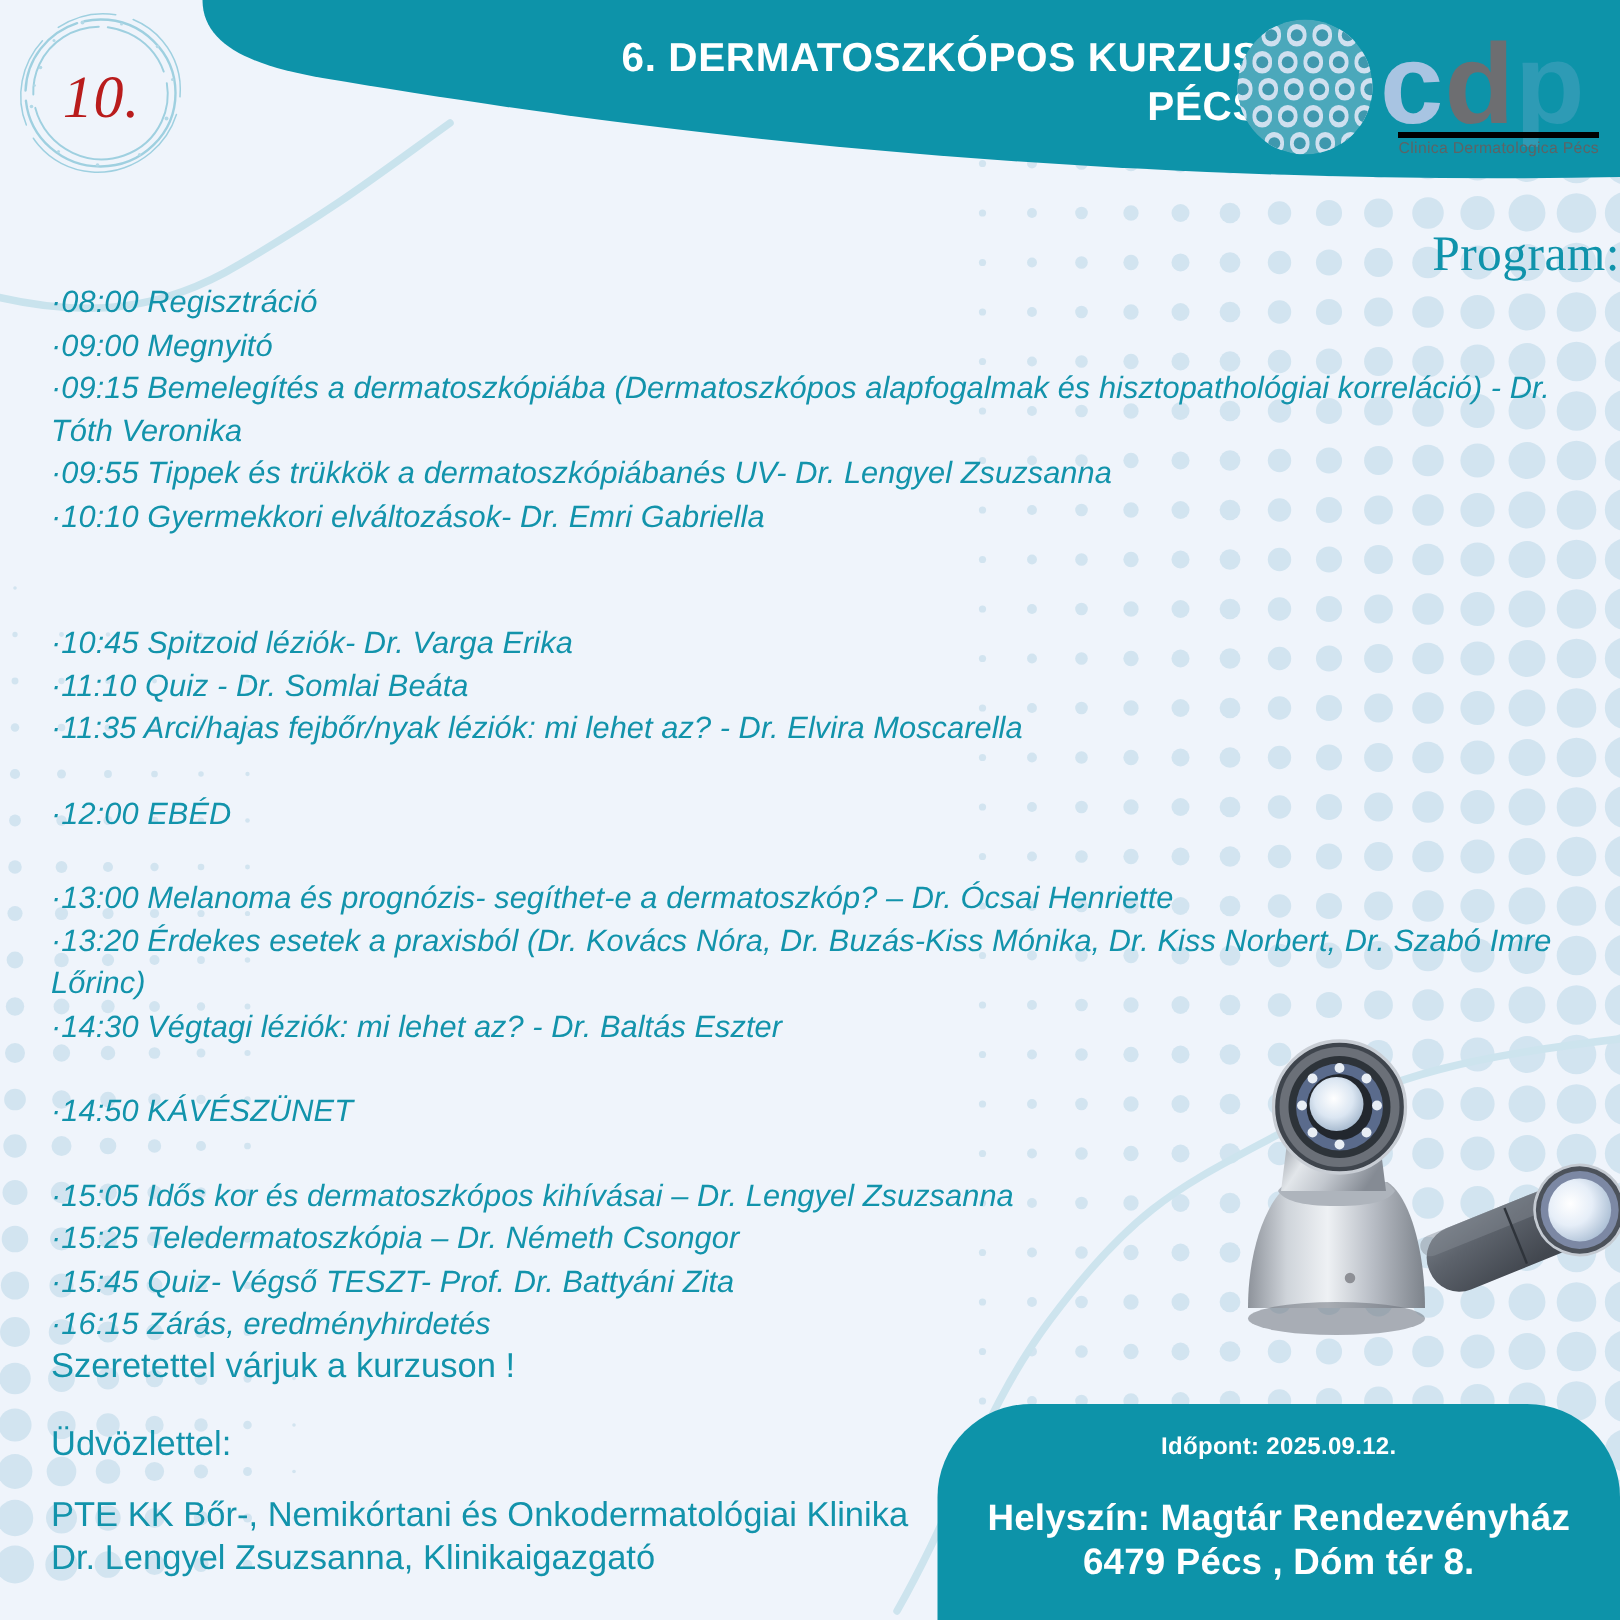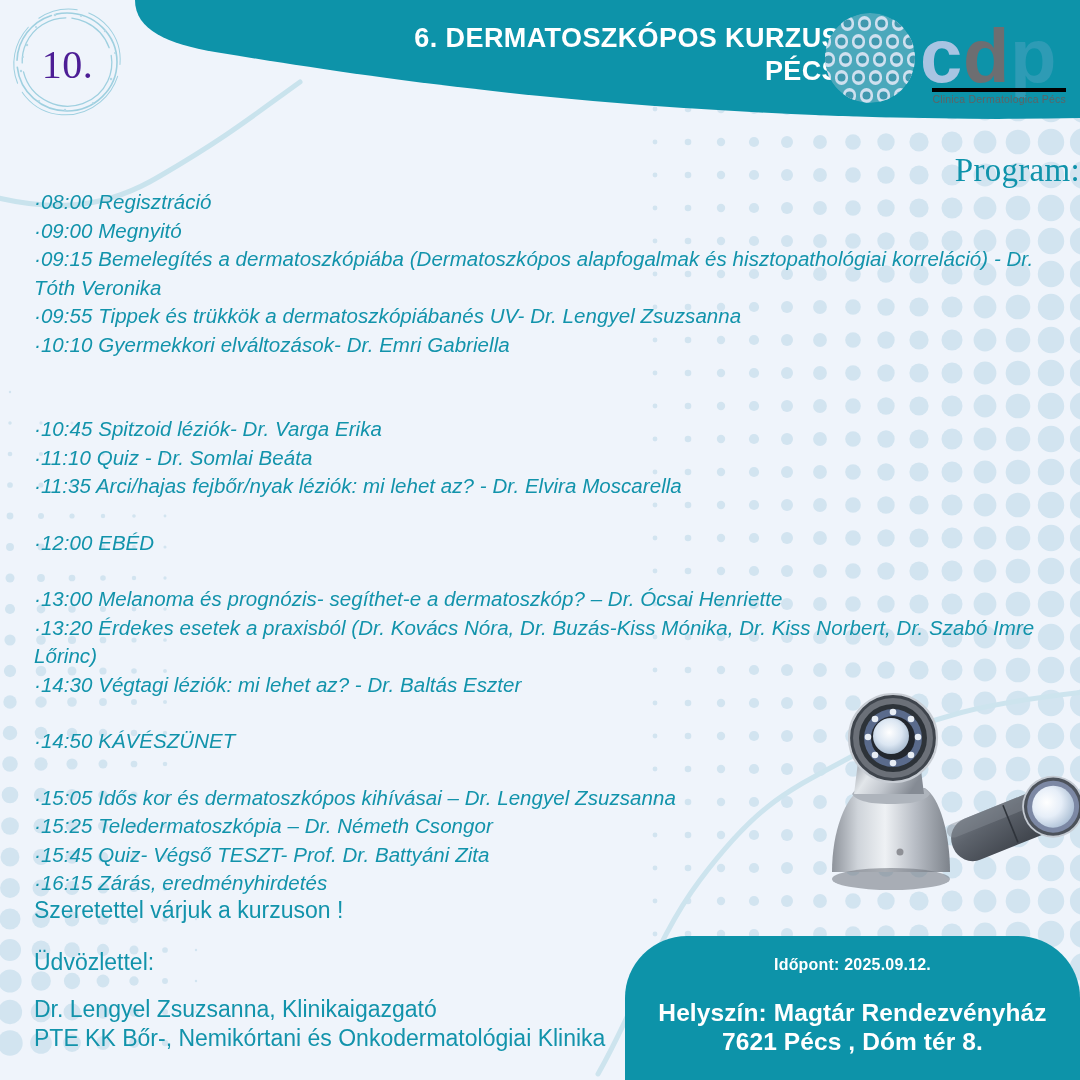--- a/index.html
+++ b/index.html
@@ -66,22 +66,23 @@
   .badge-num {
     position: absolute;
     top: 0; left: 0;
     width: 125px;
     height: 118px;
     display: flex;
     align-items: center;
     justify-content: center;
     font-family: "Liberation Serif", serif;
     font-size: 40px;
-    color: #4c1d95;
+    color: #b91c1c;
     letter-spacing: 0.5px;
+    font-style: italic;
   }
 
   
   .logo {
     position: absolute;
     top: 8px;
     right: 12px;
     width: 250px;
     height: 105px;
     z-index: 6;
@@ -1129,26 +1130,26 @@
         <div class="p-line spacer"></div>
         <div class="p-line">·15:05  Idős kor és dermatoszkópos kihívásai – Dr. Lengyel Zsuzsanna</div>
         <div class="p-line">·15:25  Teledermatoszkópia – Dr. Németh Csongor</div>
         <div class="p-line">·15:45  Quiz- Végső TESZT- Prof. Dr. Battyáni Zita</div>
         <div class="p-line">·16:15  Zárás, eredményhirdetés</div>
       </div>
 
     <div class="closing closing-regards">Szeretettel várjuk a kurzuson !</div>
     <div class="closing closing-greeting">Üdvözlettel:</div>
     <div class="closing closing-signature">
+      <div>PTE KK Bőr-, Nemikórtani és Onkodermatológiai Klinika</div>
       <div>Dr. Lengyel Zsuzsanna, Klinikaigazgató</div>
-      <div>PTE KK Bőr-, Nemikórtani és Onkodermatológiai Klinika</div>
     </div>
   </div>
 
   <div class="info-box">
     <div class="info-date">Időpont: 2025.09.12.</div>
     <div class="info-venue">
       <div>Helyszín: Magtár Rendezvényház</div>
-      <div>7621 Pécs , Dóm tér 8.</div>
+      <div>6479 Pécs , Dóm tér 8.</div>
     </div>
   </div>
 
 </div>
 
 </body></html>

